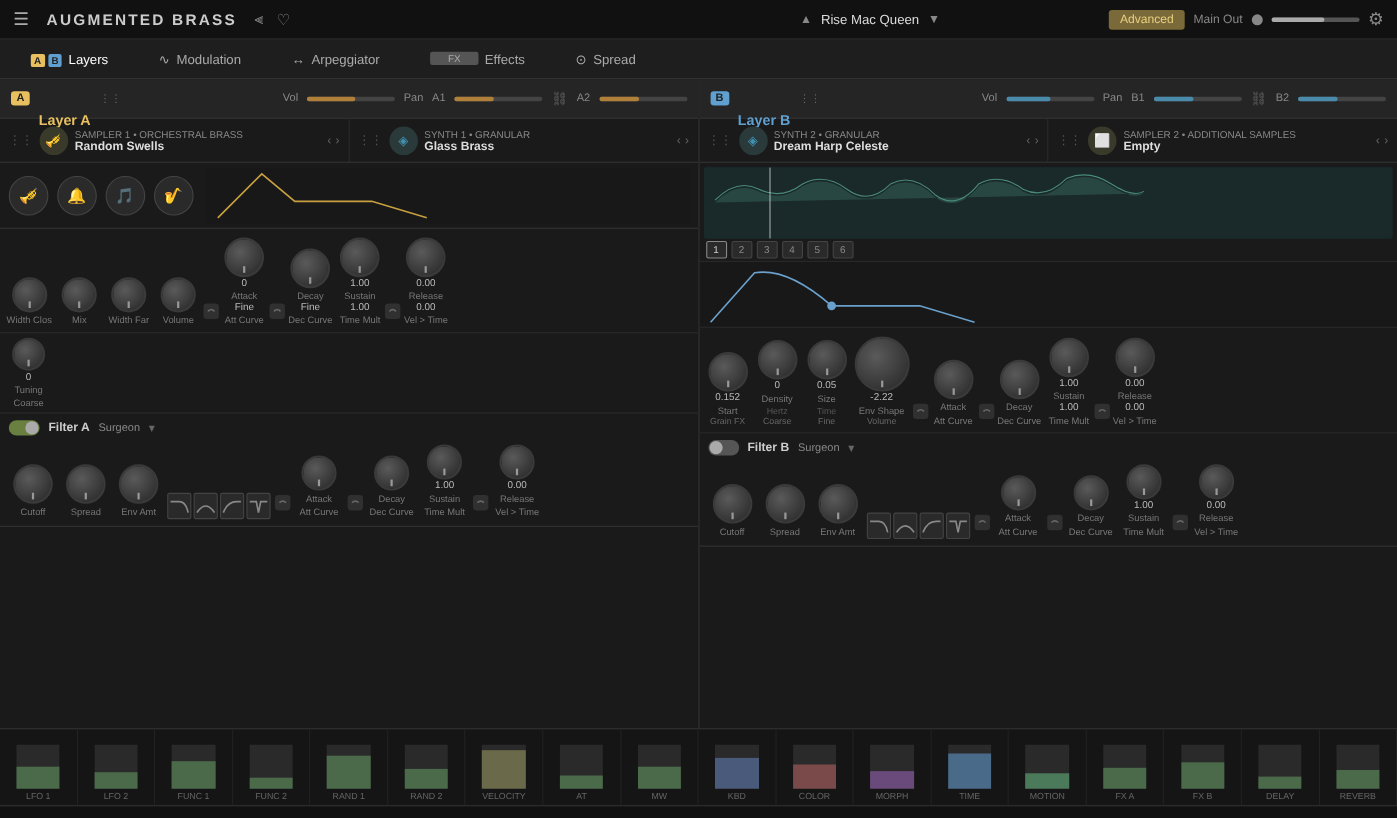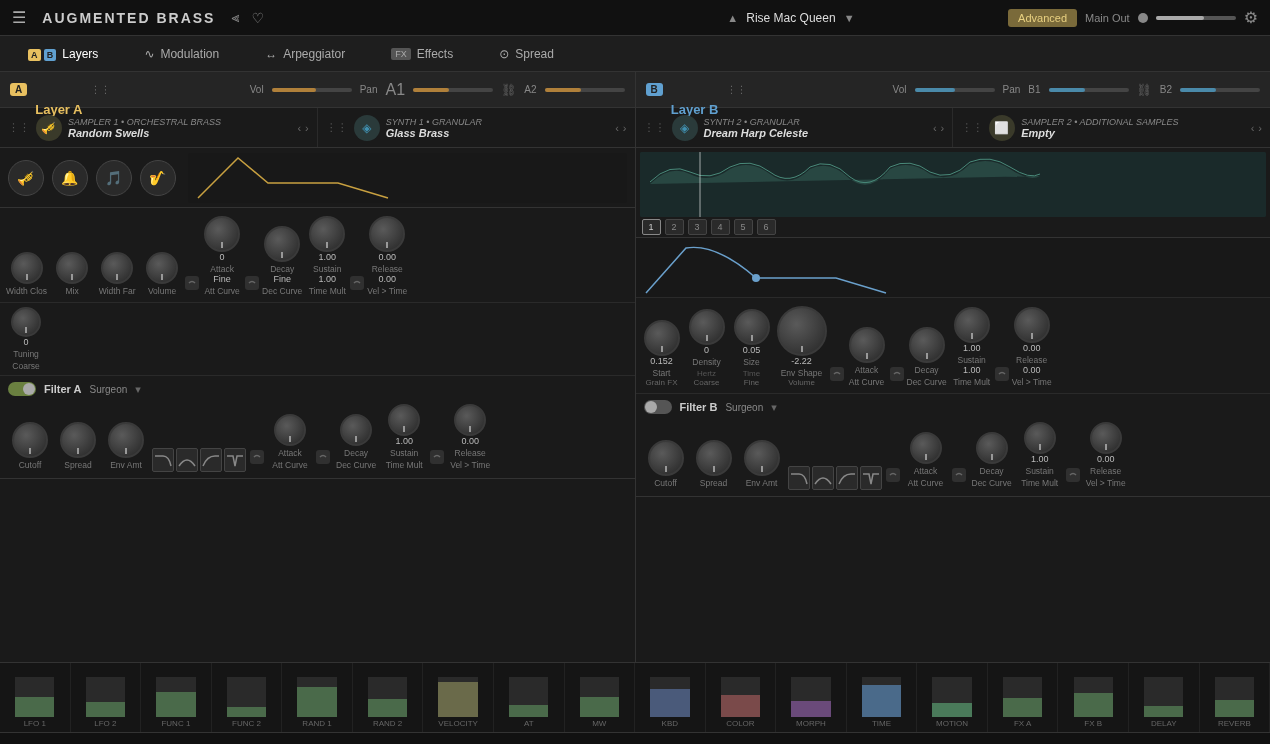--- a/index.html
+++ b/index.html
@@ -86,21 +86,21 @@
       height: 36px;
       background: #1e1e1e;
       display: flex;
       align-items: center;
       padding: 0 20px;
       gap: 30px;
       border-bottom: 1px solid #333;
     }
     .nav-tab {
       display: flex;
-      align-items: center;
+      align-items: flex-start;
       gap: 6px;
       color: #aaa;
       cursor: pointer;
       font-size: 12px;
       padding: 4px 8px;
       border-radius: 4px;
     }
     .nav-tab.active {
       color: #fff;
     }
@@ -173,21 +173,20 @@
       border-radius: 50%;
       display: flex;
       align-items: center;
       justify-content: center;
       font-size: 16px;
     }
     .source-icon.sampler { background: #3a3a2a; color: #c8a040; }
     .source-icon.synth { background: #2a3a3a; color: #4090b0; }
     .source-info {
       flex: 1;
-      font-style: italic;
     }
     .source-type {
       font-size: 9px;
       color: #888;
       text-transform: uppercase;
     }
     .source-name {
       font-size: 11px;
       color: #ddd;
       font-weight: bold;
@@ -489,21 +488,21 @@
   </div>
   <div class="nav-tab">
     <span style="font-size:12px;">∿</span>
     <span>Modulation</span>
   </div>
   <div class="nav-tab">
     <span>↔</span>
     <span>Arpeggiator</span>
   </div>
   <div class="nav-tab">
-    <span style="background:#555;color:#aaa;padding:1px 4px;border-radius:2px;font-size:9px;">FX</span>
+    <span style="background:#555;color:#aaa;padding:1px 16px;border-radius:2px;font-size:9px;">FX</span>
     <span>Effects</span>
   </div>
   <div class="nav-tab">
     <span>⊙</span>
     <span>Spread</span>
   </div>
 </div>
 
 <div class="layers-content" style="height: 590px;">
 
@@ -512,21 +511,21 @@
     <div class="layer-header">
       <span class="layer-badge-a">A</span>
       <span class="layer-title a">Layer A</span>
       <span style="color:#666;font-size:10px;">⋮⋮</span>
       <div class="vol-pan-row">
         <span class="vol-label">Vol</span>
         <div class="slider-mini">
           <div class="slider-mini-fill" style="width:55%;"></div>
         </div>
         <span class="pan-label">Pan</span>
-        <span style="color:#888;font-size:16px;">A1</span>
+        <span style="color:#888;font-size:10px;">A1</span>
         <div class="slider-mini">
           <div class="slider-mini-fill" style="width:45%;"></div>
         </div>
         <span style="color:#666;font-size:12px;cursor:pointer;">⛓</span>
         <span style="color:#888;font-size:10px;">A2</span>
         <div class="slider-mini">
           <div class="slider-mini-fill" style="width:45%;"></div>
         </div>
       </div>
     </div>

